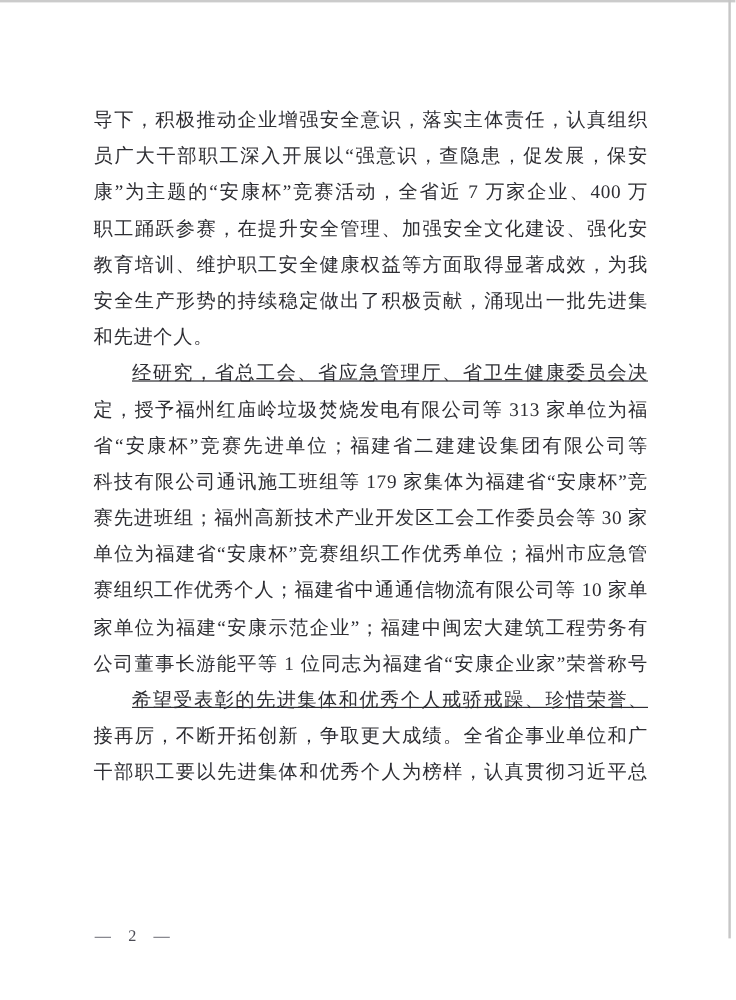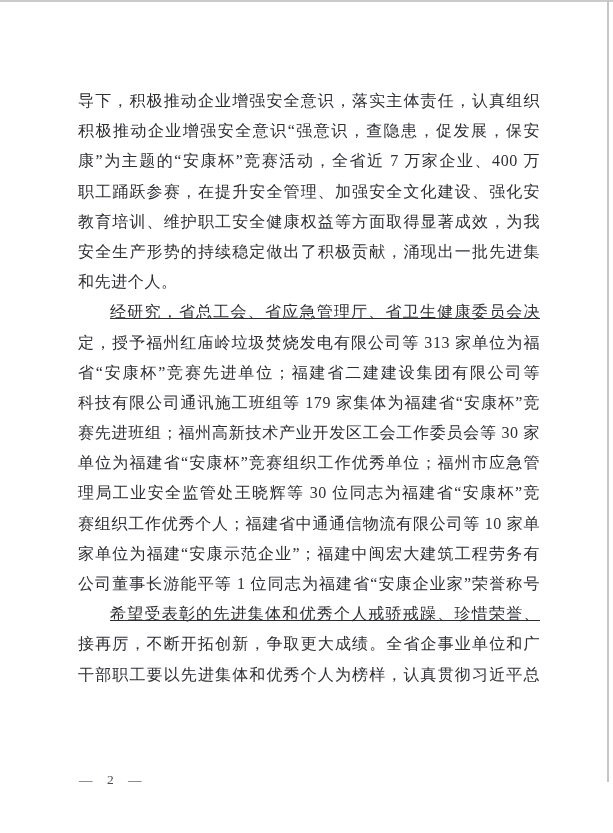--- a/index.html
+++ b/index.html
@@ -75,33 +75,32 @@
 </style>
 </head>
 <body>
 
 <div class="page">
   <div class="edge-top"></div>
   <div class="edge-right"></div>
 
   <div class="doc-body">
       <div class="line j">导下，积极推动企业增强安全意识，落实主体责任，认真组织动</div>
-      <div class="line j">积极推动企业增强安全意识“强意识，查隐患，促发展，保安</div>
+      <div class="line j">员广大干部职工深入开展以“强意识，查隐患，促发展，保安</div>
       <div class="line j">康”为主题的“安康杯”竞赛活动，全省近 7 万家企业、400 万</div>
       <div class="line j">职工踊跃参赛，在提升安全管理、加强安全文化建设、强化安全</div>
       <div class="line j">教育培训、维护职工安全健康权益等方面取得显著成效，为我省</div>
       <div class="line j">安全生产形势的持续稳定做出了积极贡献，涌现出一批先进集体</div>
       <div class="line">和先进个人。</div>
       <div class="line j ind">经研究，省总工会、省应急管理厅、省卫生健康委员会决</div>
       <div class="line j">定，授予福州红庙岭垃圾焚烧发电有限公司等 313 家单位为福建</div>
       <div class="line j">省“安康杯”竞赛先进单位；福建省二建建设集团有限公司等</div>
       <div class="line j">科技有限公司通讯施工班组等 179 家集体为福建省“安康杯”竞</div>
       <div class="line j">赛先进班组；福州高新技术产业开发区工会工作委员会等 30 家</div>
       <div class="line j">单位为福建省“安康杯”竞赛组织工作优秀单位；福州市应急管</div>
-      <div class="line j">理局工业安全监管处王晓辉等 30 位同志为福建省“安康杯”竞</div>
       <div class="line j">赛组织工作优秀个人；福建省中通通信物流有限公司等 10 家单</div>
       <div class="line j">家单位为福建“安康示范企业”；福建中闽宏大建筑工程劳务有限</div>
       <div class="line j">公司董事长游能平等 1 位同志为福建省“安康企业家”荣誉称号</div>
       <div class="line j ind">希望受表彰的先进集体和优秀个人戒骄戒躁、珍惜荣誉、再</div>
       <div class="line j">接再厉，不断开拓创新，争取更大成绩。全省企事业单位和广大</div>
       <div class="line j">干部职工要以先进集体和优秀个人为榜样，认真贯彻习近平总书</div>
     </div>
 
   <div class="footer">— 2 —</div>
 </div>

